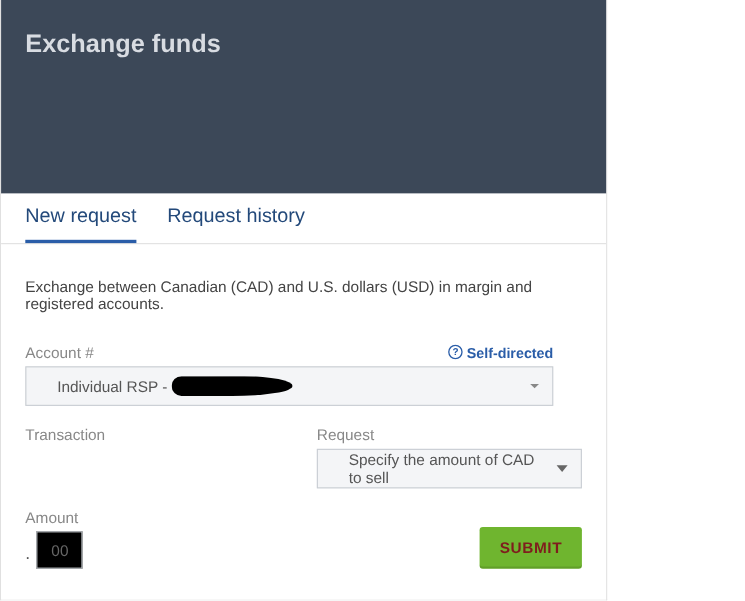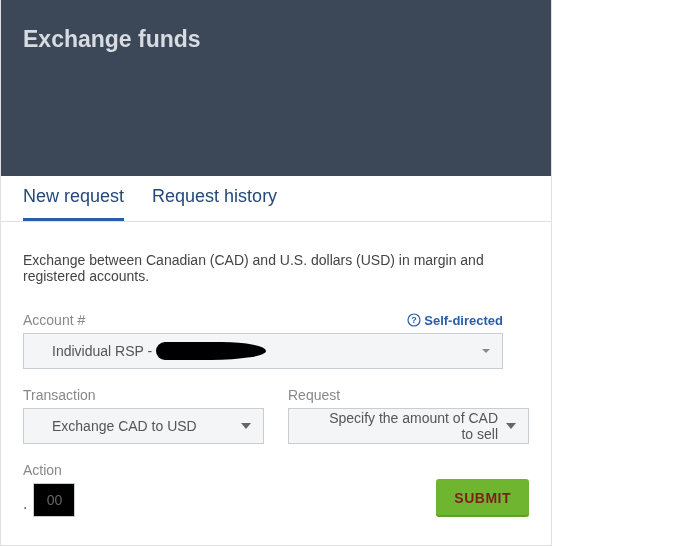--- a/index.html
+++ b/index.html
@@ -57,21 +57,20 @@
   .description {
     font-size: 14px;
     color: #444;
     margin-bottom: 24px;
     margin-top: 10px;
   }
   .field-row {
     display: flex;
     gap: 24px;
     margin-bottom: 14px;
-    text-align: right;
   }
   .field {
     flex: 1;
     display: flex;
     flex-direction: column;
   }
   .field-label-row {
     display: flex;
     justify-content: space-between;
     align-items: flex-end;
@@ -232,40 +231,36 @@
             <span class="caret"></span>
           </div>
         </div>
       </div>
 
       <div class="field-row two-col">
         <div class="field">
           <div class="field-label-row">
             <span class="field-label">Transaction</span>
           </div>
-          <div class="select">
-            <span>Exchange CAD to USD</span>
-            <span class="caret-fill"></span>
-          </div>
         </div>
         <div class="field">
           <div class="field-label-row">
             <span class="field-label">Request</span>
           </div>
           <div class="select">
             <span>Specify the amount of CAD to sell</span>
             <span class="caret-fill"></span>
           </div>
         </div>
       </div>
 
       <div class="amount-row">
         <div class="amount-group">
           <div class="field-label-row">
-            <span class="field-label">Action</span>
+            <span class="field-label">Amount</span>
           </div>
           <div class="amount-inputs">
             <span class="dot">.</span>
             <input class="amount-dec" type="text" value="00" style="">
           </div>
         </div>
         <button class="submit">SUBMIT</button>
       </div>
 
     </div>

